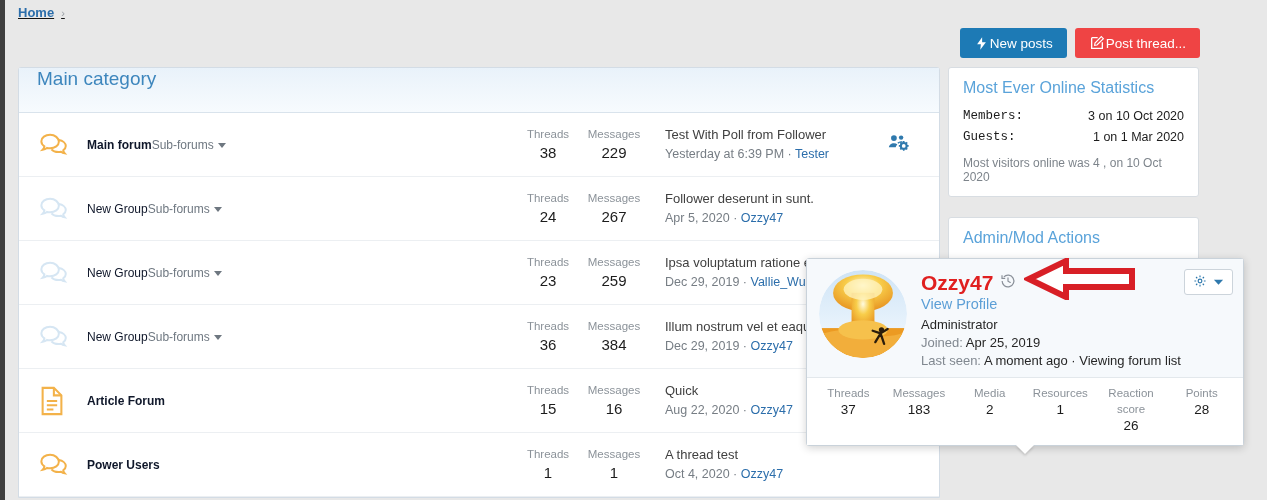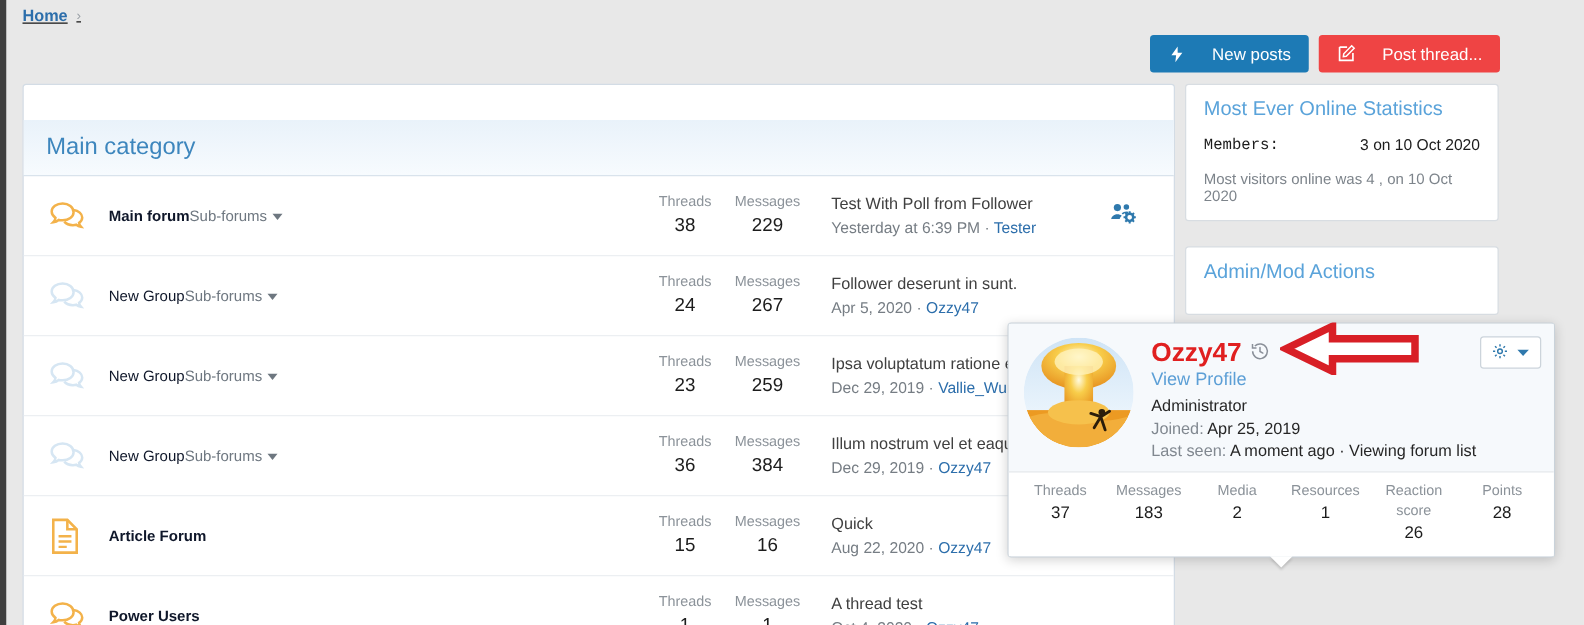--- a/index.html
+++ b/index.html
@@ -30,45 +30,44 @@
   .breadcrumb .crumb-sep {
     color: #9aa0a6; font-size: 11px;
   }
 
   
   .top-actions {
     position: absolute; right: 67px; top: 28px;
     display: flex; gap: 8px;
   }
   .btn {
-    display: inline-flex; align-items: center; gap: 21px;
+    display: inline-flex; align-items: center; gap: 1px;
     height: 30px; padding: 0 14px;
     border: none; border-radius: 3px;
     color: #fff; font-size: 13.5px; font-family: "Liberation Sans", sans-serif;
     cursor: pointer; white-space: nowrap;
   }
   .btn-new-posts { background: #1d7ab5; }
   .btn-post-thread { background: #ef4444; }
   .btn svg { display: block; }
 
   
   .forum-panel {
     position: absolute; left: 18px; top: 67px;
     width: 922px;
     background: #fff;
     border: 1px solid #d3dce5;
     border-radius: 3px 3px 0 0;
   }
   .cat-header {
     height: 45px;
-    display: flex; align-items: center;
+    display: flex; 
     padding: 0 18px;
     background: linear-gradient(to bottom, #e9f2fa, #f7fbfe);
     border-bottom: 1px solid #d9e3ec;
-    margin-top: 28px;
   }
   .cat-header-title {
     font-size: 19px; color: #3d86bd; font-weight: normal;
   }
 
   .forum-row {
     display: flex; align-items: center;
     height: 64px;
     padding: 0 18px 0 20px;
     border-bottom: 1px solid #eceff2;
@@ -401,20 +400,24 @@
       </div>
   </div>
 
   <div class="sidebar">
     <div class="side-block">
       <div class="side-title">Most Ever Online Statistics</div>
       <div class="side-body">
         <div class="stat-line">
           <span class="lbl">Members:</span>
           <span>3 on 10 Oct 2020</span>
+        </div>
+        <div class="stat-line">
+          <span class="lbl">Guests:</span>
+          <span>1 on 1 Mar 2020</span>
         </div>
         <div class="side-note">Most visitors online was 4 , on 10 Oct 2020</div>
       </div>
     </div>
 
     <div class="side-block admin">
       <div class="side-title">Admin/Mod Actions</div>
     </div>
 
     <div class="side-block members">

